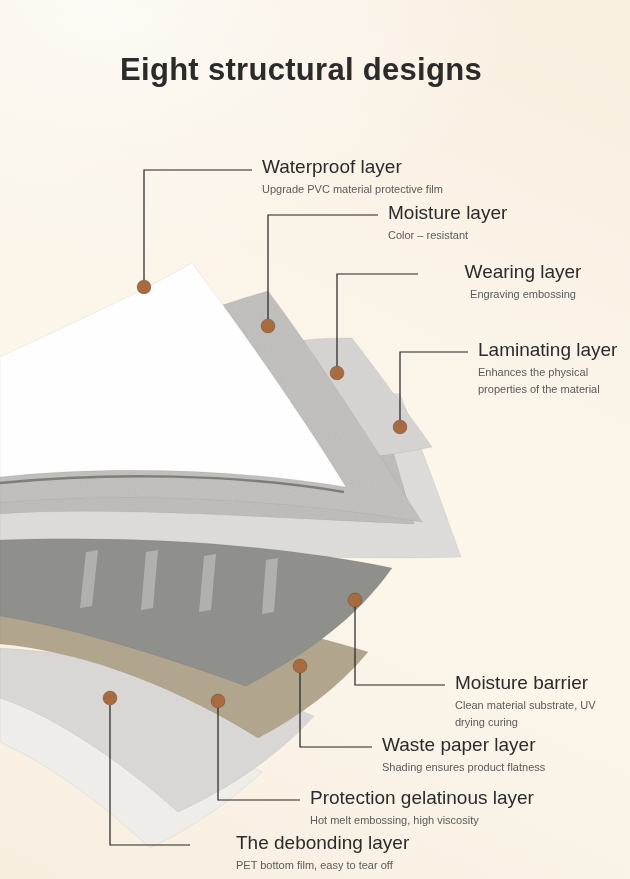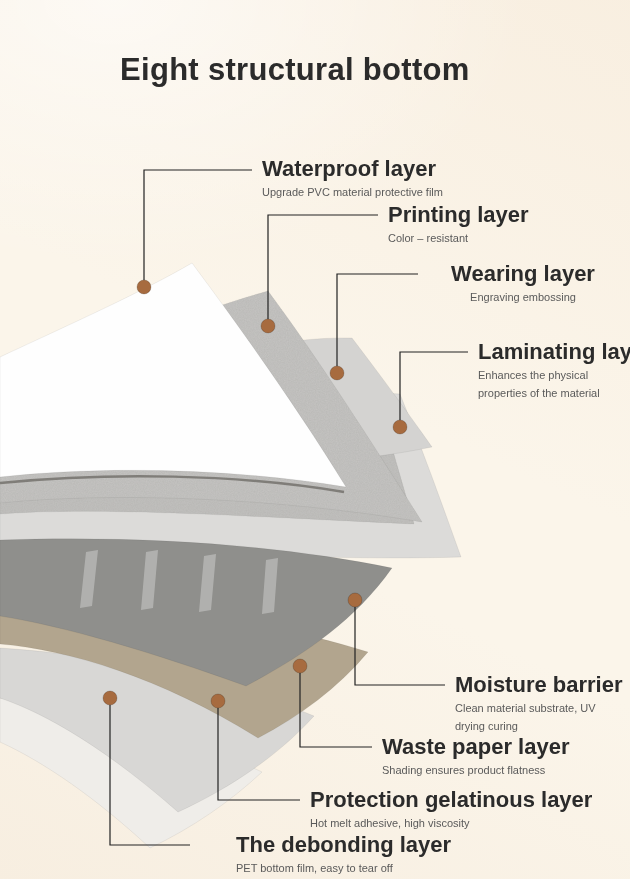--- a/index.html
+++ b/index.html
@@ -26,37 +26,37 @@
   .s-pale{fill:var(--sheet_pale,#dcdbd9);}
   .s-dark{fill:var(--sheet_dark,#8f8f8c);}
   .s-tan{fill:var(--sheet_tan,#b2a58e);}
   .s-light{fill:var(--sheet_light,#d8d7d5);}
   .s-bottom{fill:var(--sheet_bottom,#efede9);}
   .edge-line{fill:none;stroke:#6f6d68;stroke-width:2.5;opacity:.8;}
   .streaks{fill:rgba(255,255,255,.30);}
   .callout-line{fill:none;stroke:var(--line,#222222);stroke-width:1.2;}
   .dot{fill:var(--dot,#a76b3f);stroke:rgba(0,0,0,.18);stroke-width:1;}
   .callout{position:absolute;}
-  .co-name{font-size:22px;font-weight:700;color:var(--heading,#2b2b2b);white-space:nowrap;line-height:1.15;}
+  .co-name{font-size:19px;font-weight:400;color:var(--heading,#2b2b2b);white-space:nowrap;line-height:1.15;}
   .co-desc{font-size:11px;color:var(--subtext,#5a5a5a);line-height:1.6;margin-top:3px;}
   .co-1{left:262px;top:156px;width:220px;}
   .co-2{left:388px;top:202px;width:200px;}
   .co-3{left:428px;top:261px;width:190px;text-align:center;}
   .co-4{left:478px;top:339px;width:150px;}
   .co-4 .co-desc{width:150px;}
   .co-5{left:455px;top:672px;width:168px;}
   .co-5 .co-desc{width:166px;}
   .co-6{left:382px;top:734px;width:245px;}
   .co-7{left:310px;top:787px;width:310px;}
   .co-8{left:200px;top:832px;width:310px;margin-left:36px;}
 </style>
 </head>
 <body>
 
-<div class="title">Eight structural bottom</div>
+<div class="title">Eight structural designs</div>
 
 <svg width="630" height="879" viewBox="0 0 630 879">
   <defs>
     <filter id="grain" x="-5%" y="-5%" width="110%" height="110%">
       <feTurbulence type="fractalNoise" baseFrequency="0.9" numOctaves="2" stitchTiles="stitch" result="noise"></feTurbulence>
       <feColorMatrix in="noise" type="matrix" values="0 0 0 0 0.42  0 0 0 0 0.42  0 0 0 0 0.40  0 0 0 0.55 0" result="greynoise"></feColorMatrix>
       <feComposite in="greynoise" in2="SourceAlpha" operator="in" result="clipnoise"></feComposite>
       <feMerge>
         <feMergeNode in="SourceGraphic"></feMergeNode>
         <feMergeNode in="clipnoise"></feMergeNode>
@@ -94,39 +94,39 @@
   <circle class="dot" cx="300" cy="666" r="7"></circle>
   <circle class="dot" cx="218" cy="701" r="7"></circle>
   <circle class="dot" cx="110" cy="698" r="7"></circle>
 </svg>
 
 <div class="callout co-1">
   <div class="co-name">Waterproof layer</div>
   <div class="co-desc">Upgrade PVC material protective film</div>
 </div>
 <div class="callout co-2">
-  <div class="co-name">Printing layer</div>
+  <div class="co-name">Moisture layer</div>
   <div class="co-desc">Color – resistant</div>
 </div>
 <div class="callout co-3">
   <div class="co-name">Wearing layer</div>
   <div class="co-desc">Engraving embossing</div>
 </div>
 <div class="callout co-4">
   <div class="co-name">Laminating layer</div>
   <div class="co-desc">Enhances the physical properties of the material</div>
 </div>
 <div class="callout co-5">
   <div class="co-name">Moisture barrier</div>
   <div class="co-desc">Clean material substrate, UV drying curing</div>
 </div>
 <div class="callout co-6">
   <div class="co-name">Waste paper layer</div>
   <div class="co-desc">Shading ensures product flatness</div>
 </div>
 <div class="callout co-7">
   <div class="co-name">Protection gelatinous layer</div>
-  <div class="co-desc">Hot melt adhesive, high viscosity</div>
+  <div class="co-desc">Hot melt embossing, high viscosity</div>
 </div>
 <div class="callout co-8">
   <div class="co-name">The debonding layer</div>
   <div class="co-desc">PET bottom film, easy to tear off</div>
 </div>
 
 </body></html>

